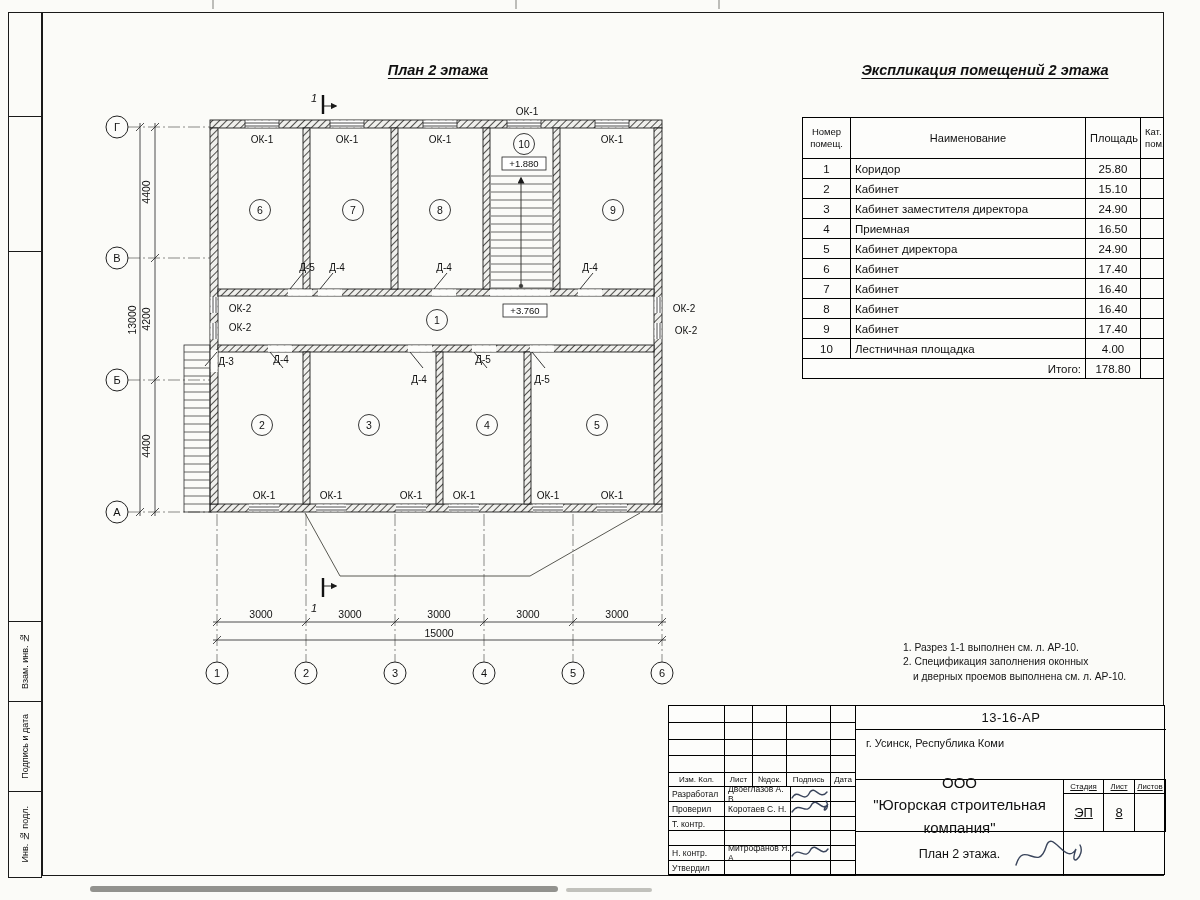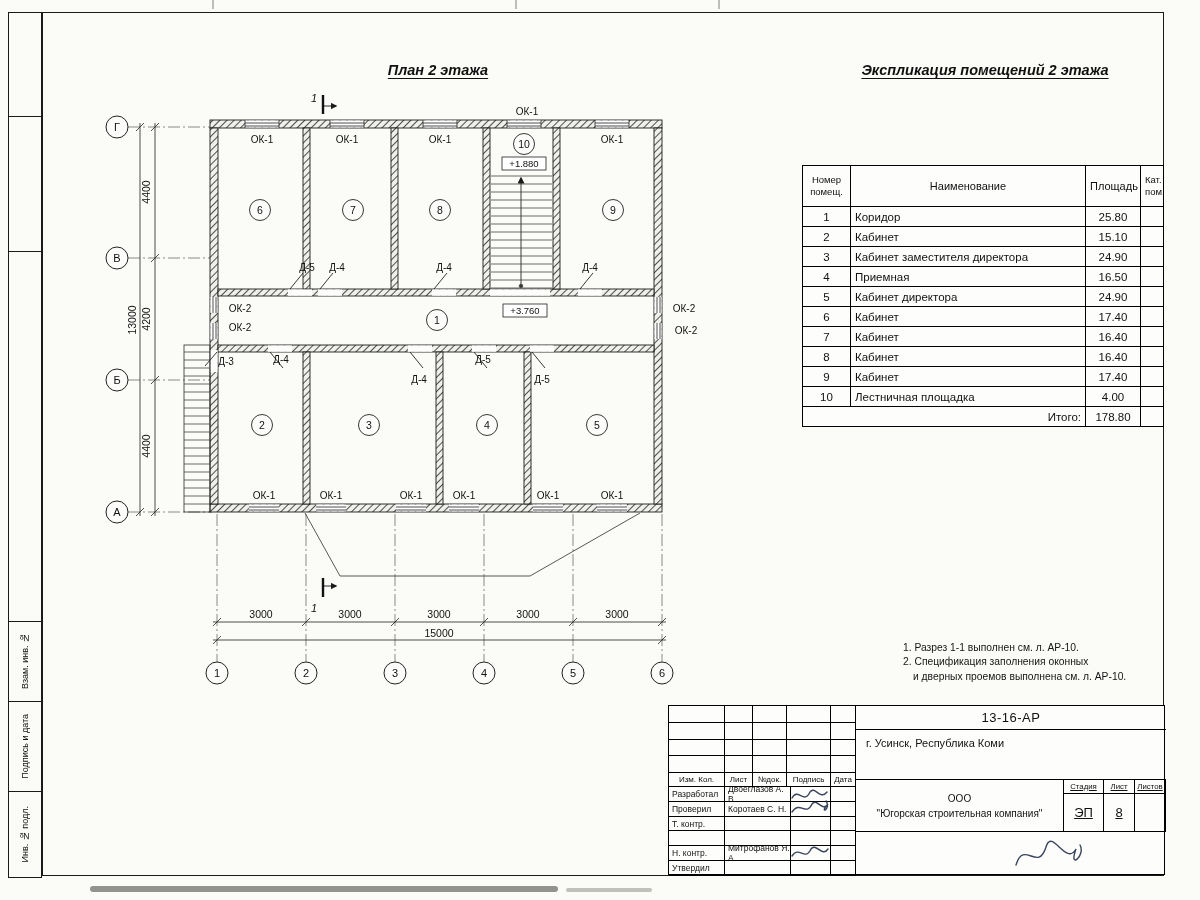--- a/index.html
+++ b/index.html
@@ -5,21 +5,21 @@
   html,body{margin:0;padding:0;background:#e9e9e5;font-family:"Liberation Sans",sans-serif;}
   .sheet{position:relative;width:1200px;height:900px;background:#fbfbf8;overflow:hidden;color:#111;}
   .frame{position:absolute;left:42px;top:12px;width:1122px;height:864px;border:1.6px solid #1a1a1a;box-sizing:border-box;}
   
   .sidestrip{position:absolute;left:8px;top:12px;width:34px;height:866px;border:1.6px solid #1a1a1a;box-sizing:border-box;}
   .side-box{position:absolute;left:0;width:100%;border-top:1.2px solid #1a1a1a;display:flex;align-items:center;justify-content:center;box-sizing:border-box;}
   .vtext{writing-mode:vertical-rl;transform:rotate(180deg);font-size:9px;white-space:nowrap;color:#111;}
   
   .dwg-title{position:absolute;font-size:14.5px;font-style:italic;font-weight:600;text-decoration:underline;text-underline-offset:3px;text-align:center;}
   
-  table.schedule{position:absolute;left:802px;top:117px;width:361px;border-collapse:collapse;table-layout:fixed;background:#fdfdfb;margin-top:48px;}
+  table.schedule{position:absolute;left:802px;top:117px;width:361px;border-collapse:collapse;table-layout:fixed;background:#fdfdfb;}
   table.schedule td,table.schedule th{border:1.2px solid #000;padding:0 4px;height:19px;font-weight:400;font-size:11.5px;overflow:hidden;white-space:nowrap;}
   table.schedule th{height:40px;font-size:11px;}
   .th-small div{font-size:9.5px;line-height:1.25;text-align:center;}
   .c-num{text-align:center;}
   .c-name{text-align:left;padding-left:6px;}
   .c-area{text-align:center;}
   .c-total{text-align:right;padding-right:8px;}
   
   .notes{position:absolute;left:903px;top:641px;width:280px;font-size:10.3px;line-height:1.4;color:#151515;}
   .notes .indent{padding-left:10px;}
@@ -28,21 +28,21 @@
   .tb *{box-sizing:border-box;}
   .leftsec{position:absolute;left:0;top:0;width:187px;height:170px;border-right:1.3px solid #000;}
   .revgrid{position:absolute;left:0;top:0;width:187px;height:67px;display:grid;grid-template-columns:56px 28px 34px 44px 25px;grid-auto-rows:1fr;}
   .hdrgrid{position:absolute;left:0;top:67px;width:187px;height:14px;display:grid;grid-template-columns:56px 28px 34px 44px 25px;}
   .rolegrid{position:absolute;left:0;top:81px;width:187px;height:89px;display:grid;grid-template-columns:56px 66px 40px 25px;grid-auto-rows:1fr;}
   .cell{border-right:1.1px solid #000;border-bottom:1.1px solid #000;display:flex;align-items:center;justify-content:center;overflow:hidden;}
   .cell.lft{justify-content:flex-start;padding-left:3px;}
   .f8{font-size:8px;}.f85{font-size:8.5px;}
   .code{position:absolute;left:187px;top:0;width:310px;height:24px;border-bottom:1.1px solid #000;display:flex;align-items:center;justify-content:center;font-size:13px;letter-spacing:.5px;}
   .desc{position:absolute;left:187px;top:24px;width:310px;height:50px;border-bottom:1.1px solid #000;padding:5px 0 0 10px;font-size:11px;line-height:1.6;}
-  .org{position:absolute;left:187px;top:74px;width:208px;height:52px;border-right:1.1px solid #000;border-bottom:1.1px solid #000;display:flex;flex-direction:column;align-items:center;justify-content:center;font-size:10px;line-height:1.5;text-align:center;}
+  .org{position:absolute;left:187px;top:74px;width:208px;height:52px;border-right:1.1px solid #000;border-bottom:1.1px solid #000;display:flex;flex-direction:column;align-items:center;justify-content:center;font-size:15px;line-height:1.5;text-align:center;}
   .stage{position:absolute;left:395px;top:74px;width:102px;height:52px;display:grid;grid-template-columns:40px 31px 31px;grid-template-rows:14px 38px;}
   .stage .cell{font-size:7.8px;text-decoration:underline;}
   .stage .val{font-size:13px;}
   .sheettitle{position:absolute;left:187px;top:126px;width:208px;height:44px;border-right:1.1px solid #000;display:flex;align-items:center;justify-content:center;font-size:12.5px;}
   .rb-empty{position:absolute;left:395px;top:126px;width:102px;height:44px;}
   .sigs{position:absolute;left:668px;top:705px;pointer-events:none;}
   
   svg text{font-family:"Liberation Sans",sans-serif;fill:#111;}
   .smudge{position:absolute;left:90px;top:886px;width:468px;height:6px;background:#3c3c37;opacity:.55;border-radius:3px;}
   .smudge2{position:absolute;left:566px;top:888px;width:86px;height:4px;background:#55554e;opacity:.35;border-radius:2px;}
@@ -541,20 +541,21 @@
       <div>"Югорская строительная компания"</div>
     </div>
     <div class="stage">
       <div class="cell">Стадия</div>
       <div class="cell">Лист</div>
       <div class="cell">Листов</div>
       <div class="cell val">ЭП</div>
       <div class="cell val">8</div>
       <div class="cell val"></div>
     </div>
+    <div class="sheettitle">План 2 этажа.</div>
     <div class="rb-empty"></div>
   </div>
 
   <svg class="sigs" width="497" height="170" viewBox="0 0 497 170">
     <g fill="none" stroke="#25314a" stroke-width="1.4" opacity="0.9" stroke-linecap="round">
       <path d="M124,93 C130,82 136,100 142,87 C147,80 152,96 159,87"></path>
       <path d="M124,107 C132,95 138,112 144,99 C149,92 154,108 160,99 C150,110 164,104 158,96"></path>
       <path d="M124,151 C131,140 137,157 143,144 C148,137 154,153 160,144"></path>
       <path d="M348,160 C356,134 370,168 378,142 C384,122 398,162 408,144 C400,166 418,150 412,140"></path>
     </g>

